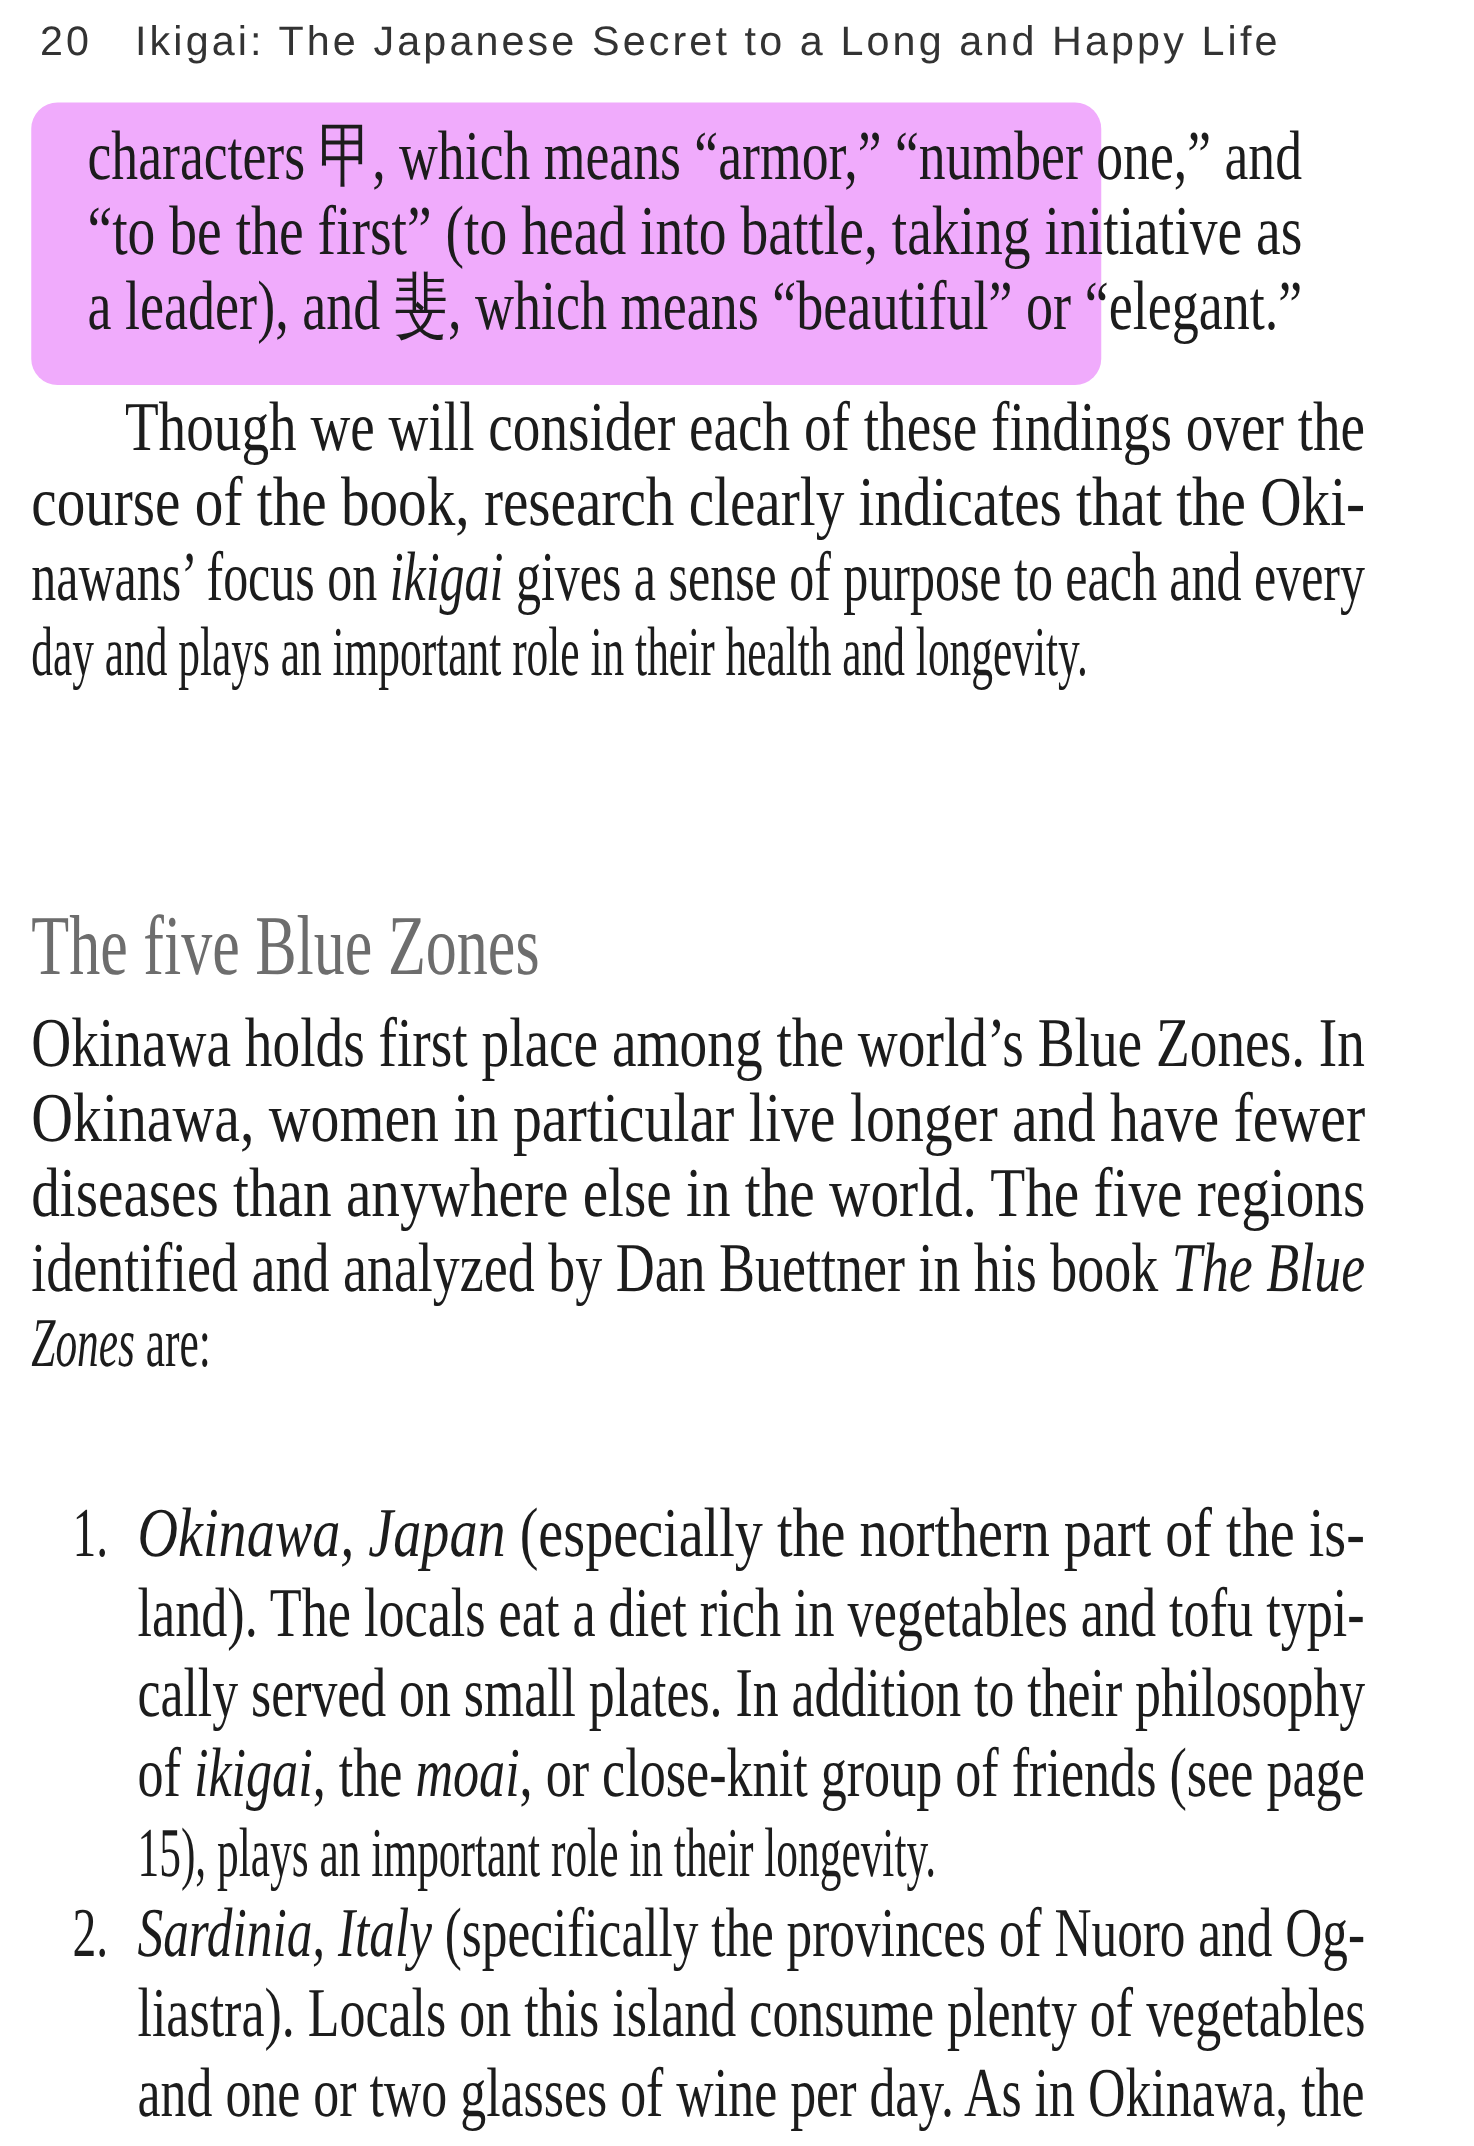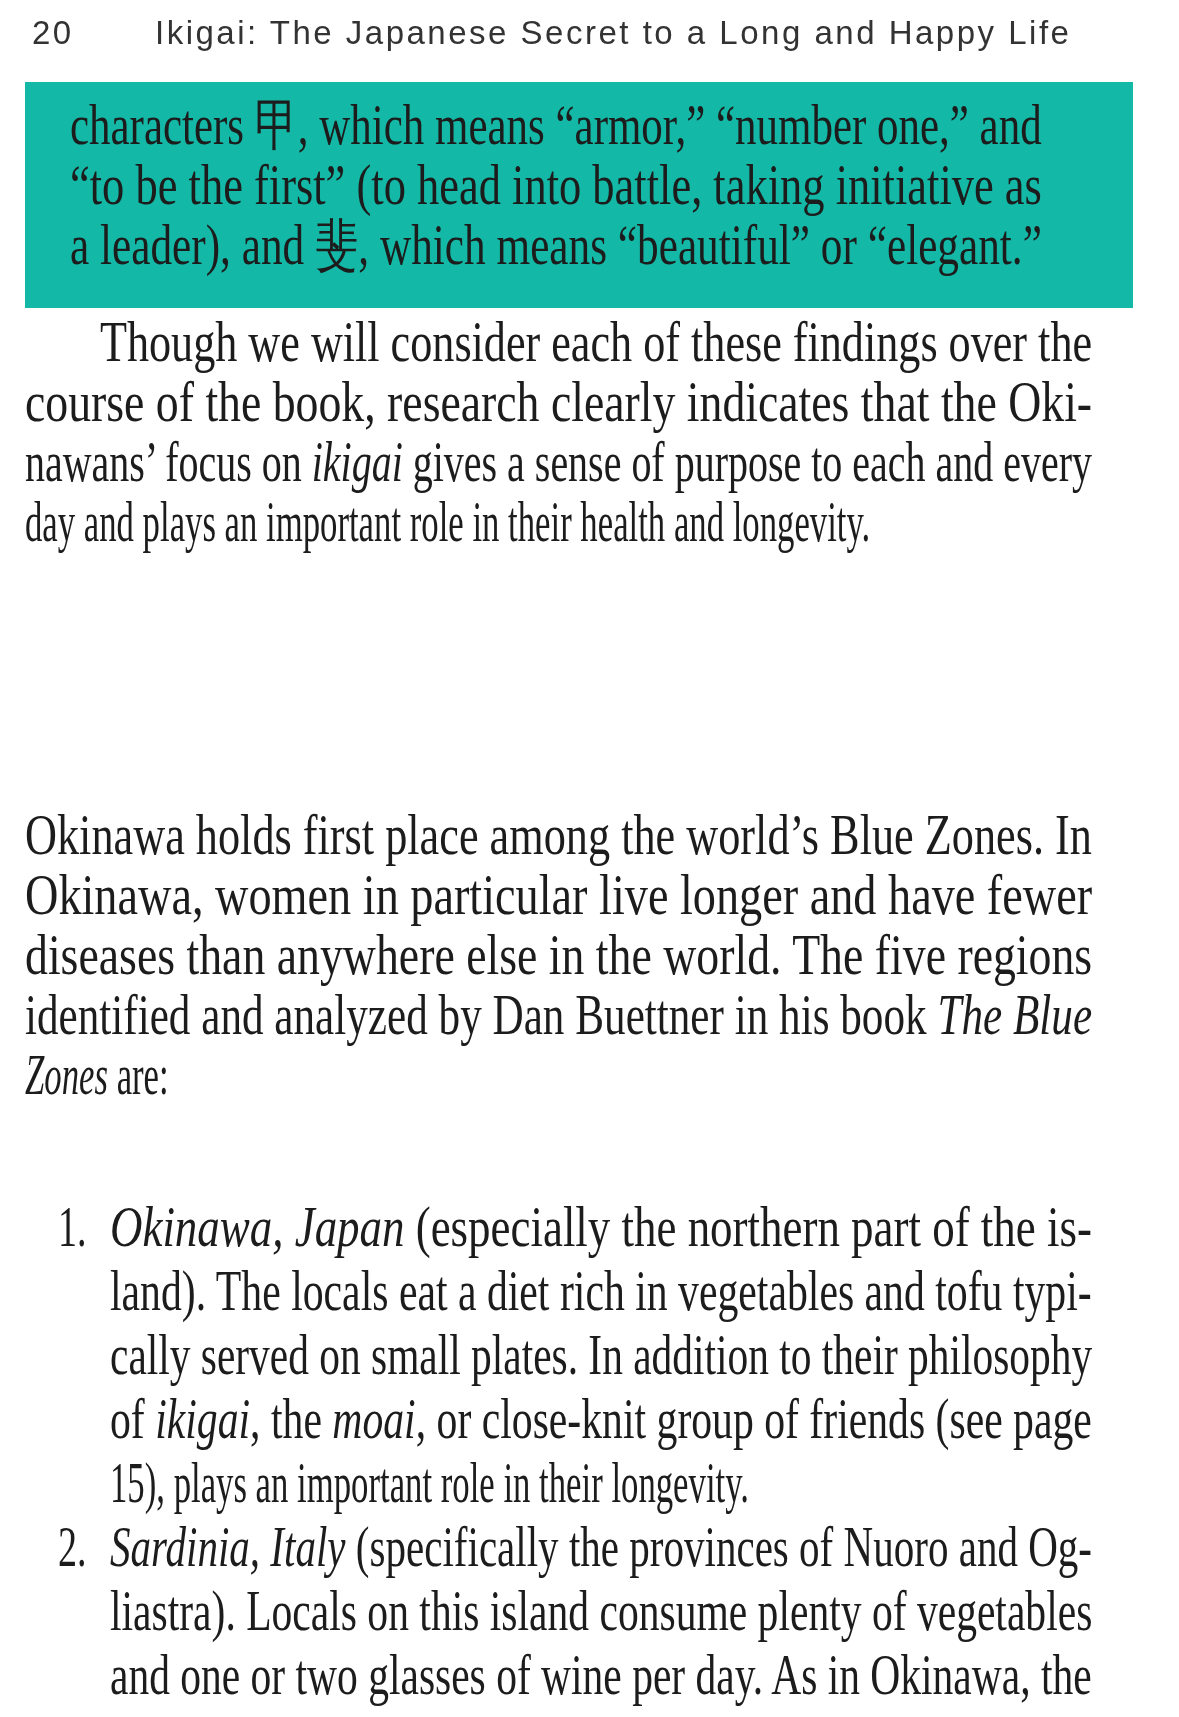--- a/index.html
+++ b/index.html
@@ -16,28 +16,29 @@
   .runhead {
     position: absolute;
     top: 14px; left: 0; right: 0;
     font-family: "Liberation Sans", "DejaVu Sans", sans-serif;
     font-weight: 300;
     font-size: 33px;
     letter-spacing: 2.5px;
     color: #333333;
   }
   .pagenum   { position: absolute; left: 32px;  top: 0; }
-  .runtitle  { position: absolute; left: 108px; top: 0; margin-left: 47px; }
+  .runtitle  { position: absolute; left: 108px; top: 0; }
 
   
   .hlbox {
     position: absolute;
     left: 25px; top: 82px;
-    width: 1108px; height: 226px;
-    background: #14b8a6;
+    width: 856px; height: 226px;
+    background: #f0abfc;
+    border-radius: 21px;
   }
   .boxtext {
     position: absolute;
     left: 45px; top: 13px;
     font-size: 56px;
     line-height: 60px;
   }
 
   
   .para { position: absolute; left: 25px; font-size: 56px; line-height: 60px; }
@@ -103,20 +104,23 @@
       </div>
   </div>
 
   <div class="para p1 lines">
       <div class="jline" style="transform: scaleX(0.788618);"><span class="indent" style="width: 95px;"></span><span>Though we will consider each of these findings over the</span></div>
       <div class="jline" style="transform: scaleX(0.816998);"><span>course of the book, research clearly indicates that the Oki-</span></div>
       <div class="jline" style="transform: scaleX(0.713712);"><span>nawans’ focus on </span><i>ikigai</i><span> gives a sense of purpose to each and every</span></div>
       <div class="jline" style="transform: scaleX(0.62);"><span>day and plays an important role in their health and longevity.</span></div>
     </div>
 
+  <h2 class="heading">
+    <span class="hspan">The five Blue Zones</span>
+  </h2>
 
   <div class="para p2 lines">
       <div class="jline" style="transform: scaleX(0.79037);"><span>Okinawa holds first place among the world’s Blue Zones. In</span></div>
       <div class="jline" style="transform: scaleX(0.825851);"><span>Okinawa, women in particular live longer and have fewer</span></div>
       <div class="jline" style="transform: scaleX(0.817625);"><span>diseases than anywhere else in the world. The five regions</span></div>
       <div class="jline" style="transform: scaleX(0.770954);"><span>identified and analyzed by Dan Buettner in his book </span><i>The Blue</i></div>
       <div class="jline" style="transform: scaleX(0.62);"><i>Zones</i><span> are:</span></div>
     </div>
 
   <div class="listitem item1">

